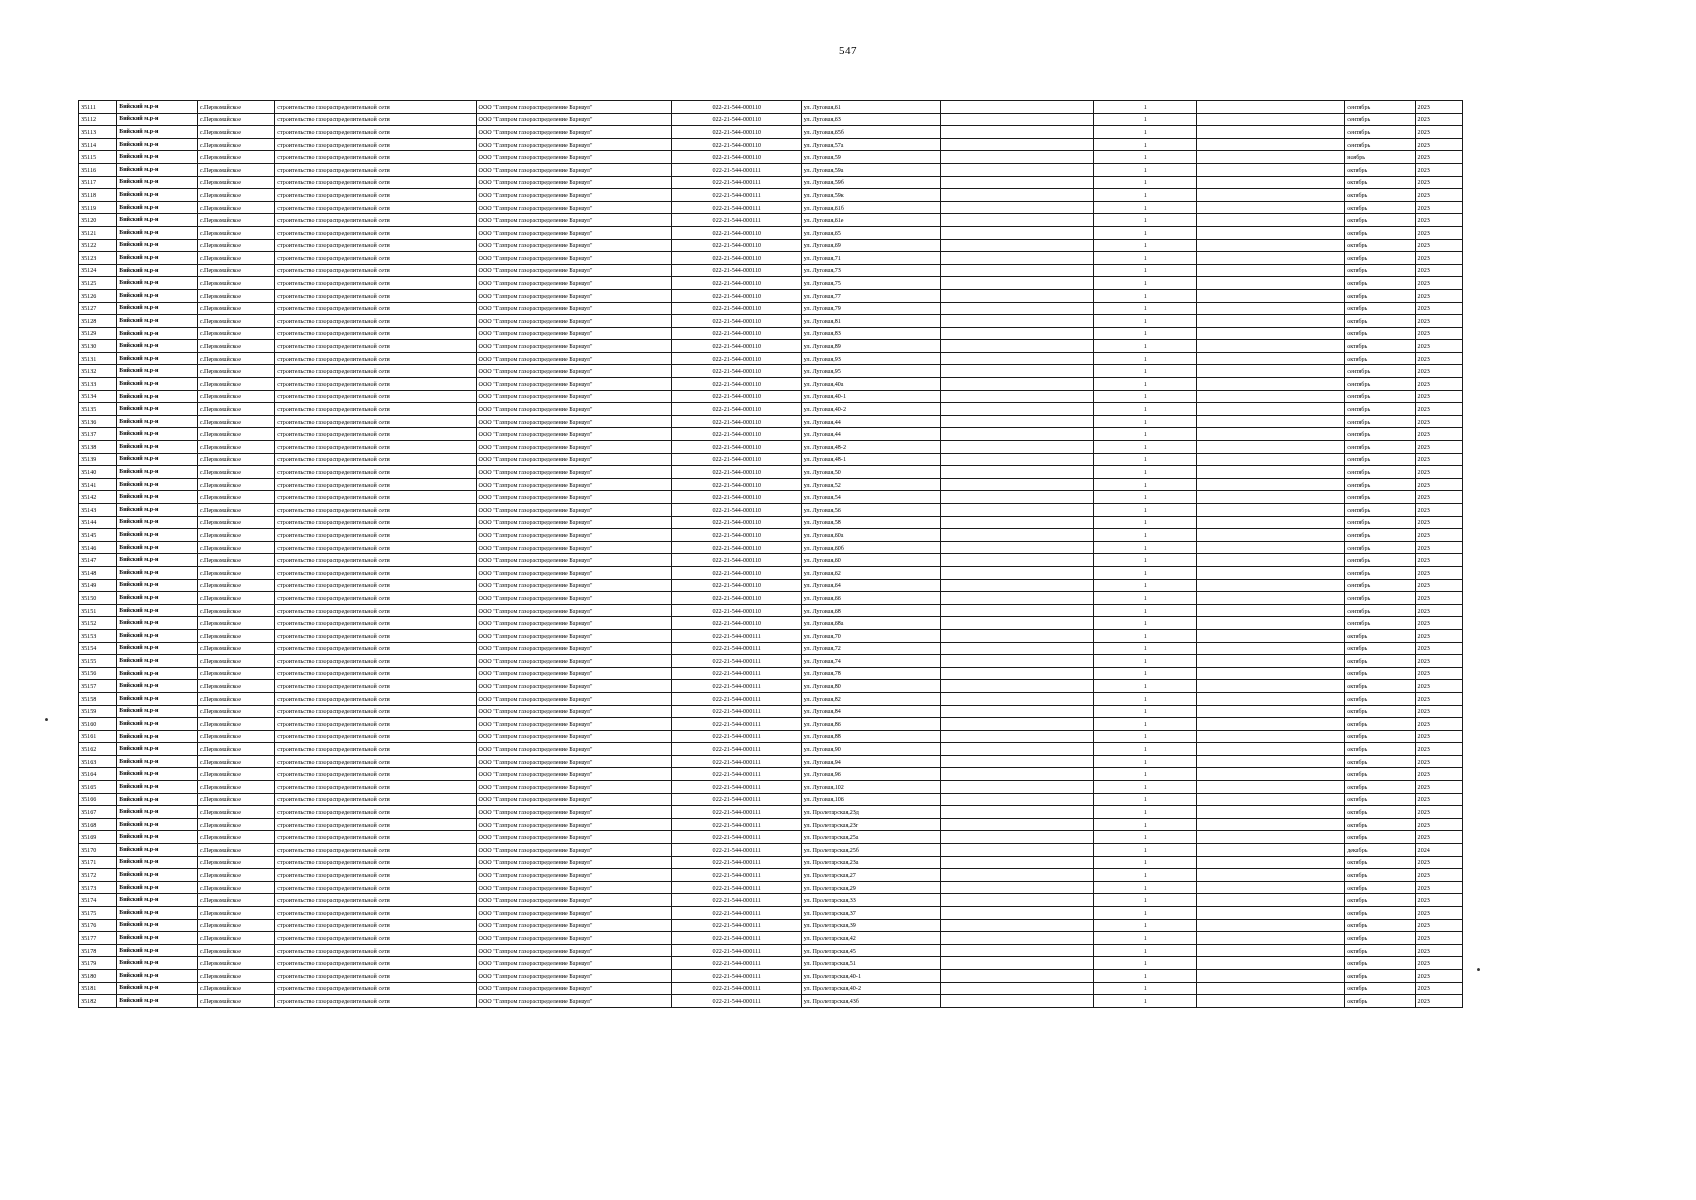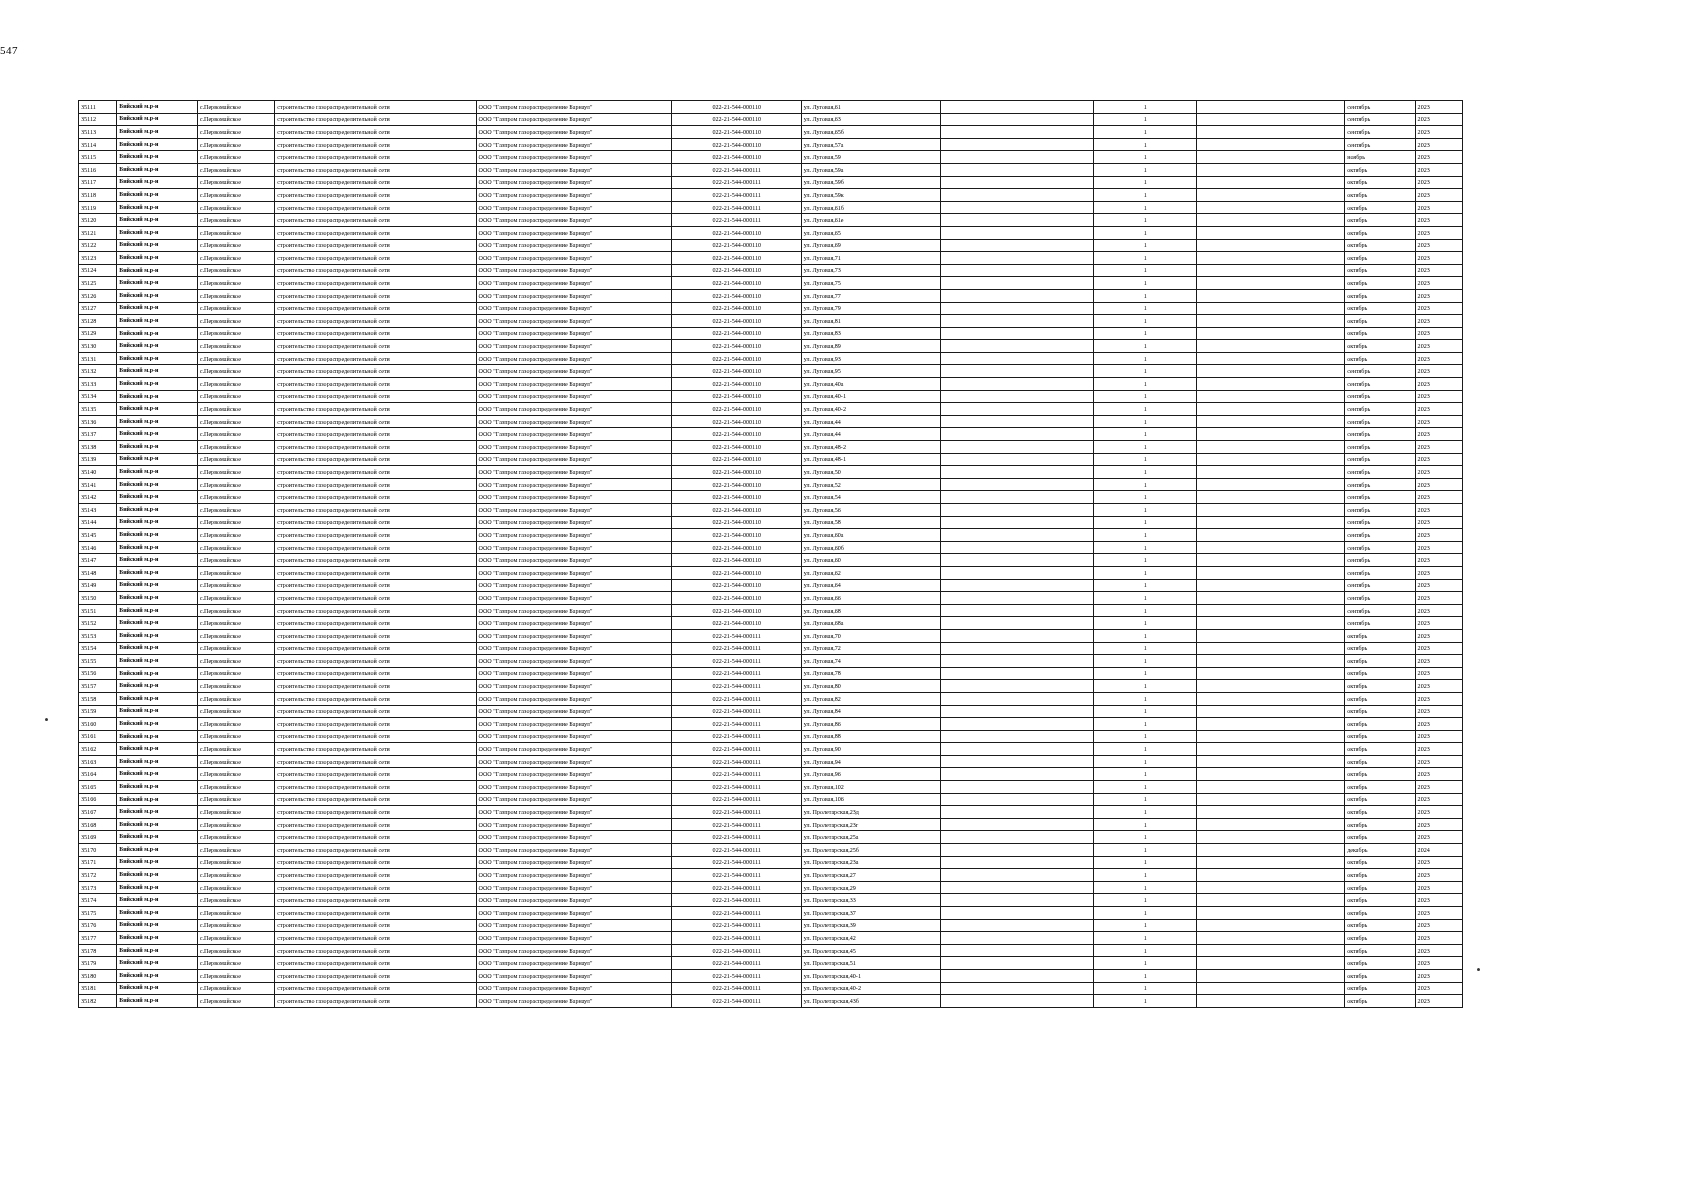--- a/index.html
+++ b/index.html
@@ -19,20 +19,21 @@
     position: relative;
     width: 1696px;
     height: 1200px;
     box-sizing: border-box;
   }
   .page-number {
     position: absolute;
     top: 44px;
     left: 0;
     width: 1696px;
+    text-align: center;
     font-size: 11px;
     font-family: "Liberation Serif", serif;
     letter-spacing: 0.5px;
   }
   .table-wrap {
     position: absolute;
     top: 100px;
     left: 78px;
     width: 1385px;
   }

